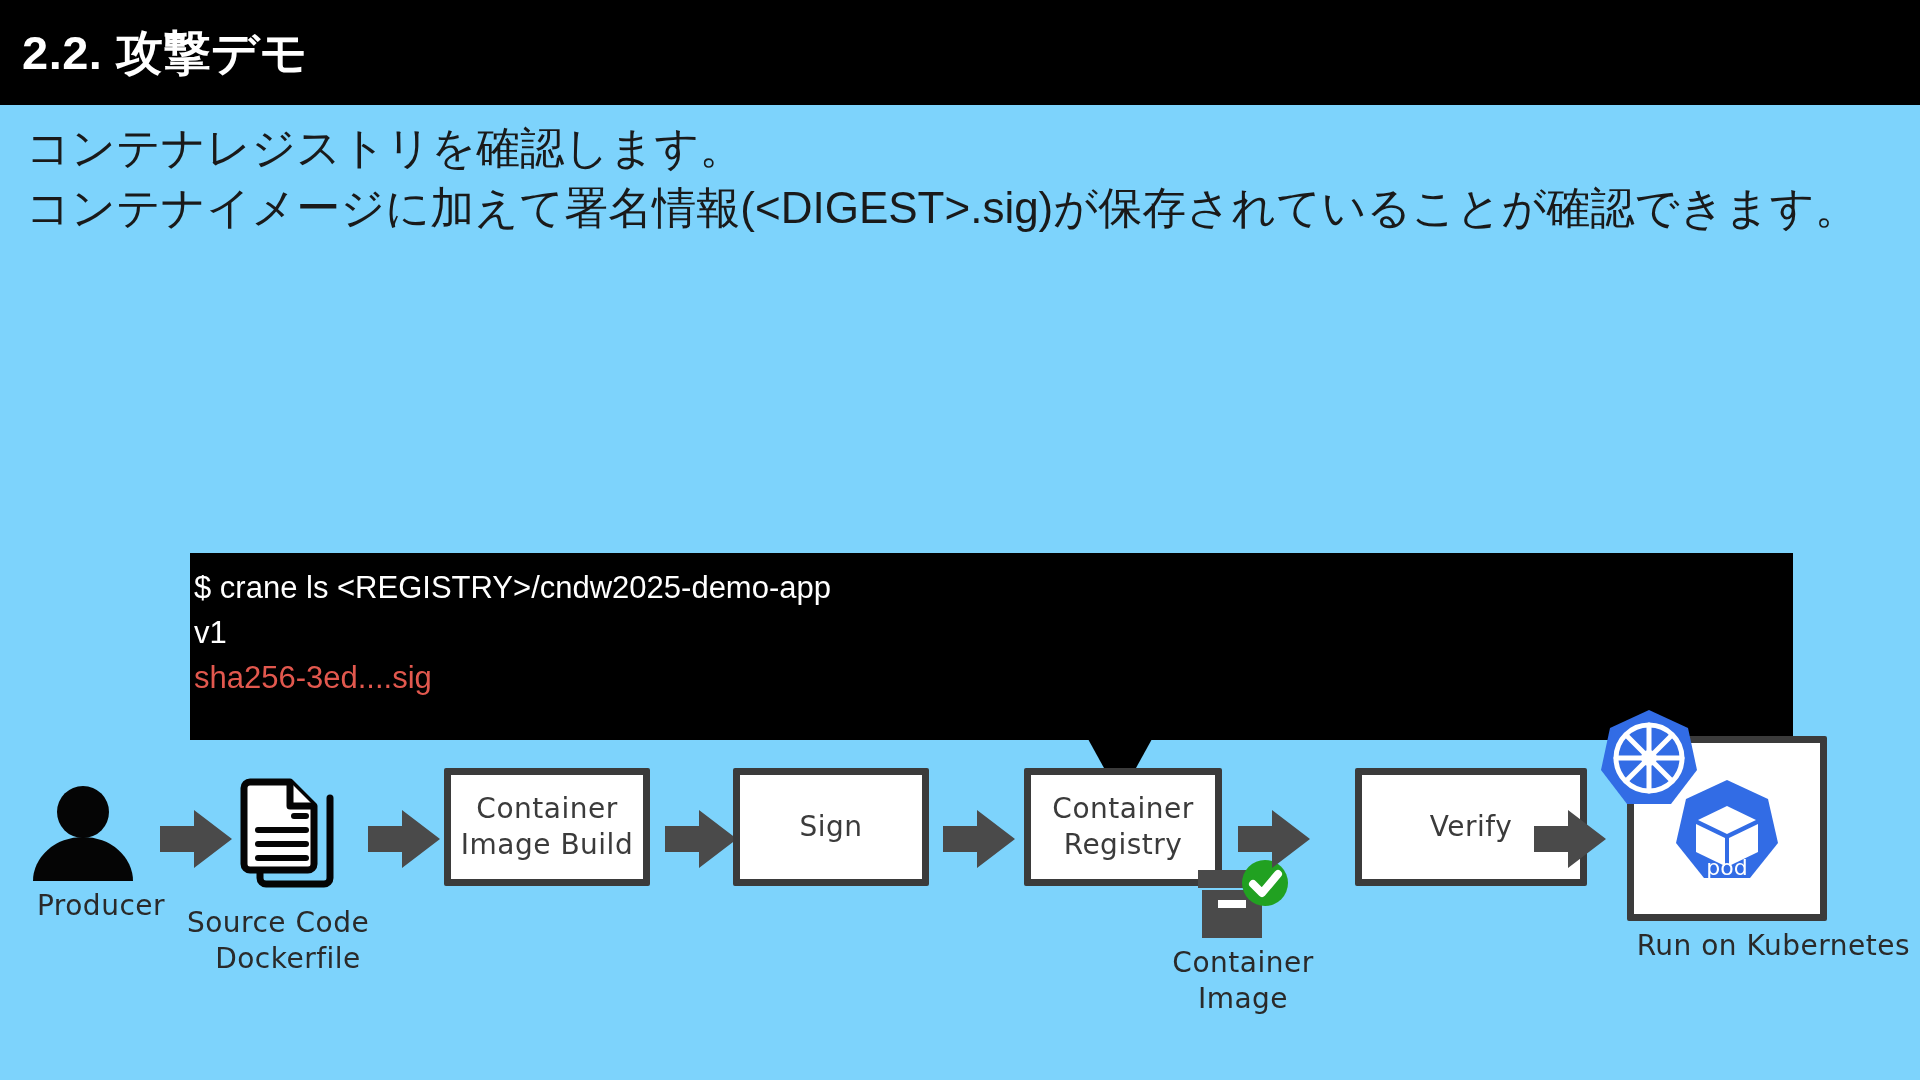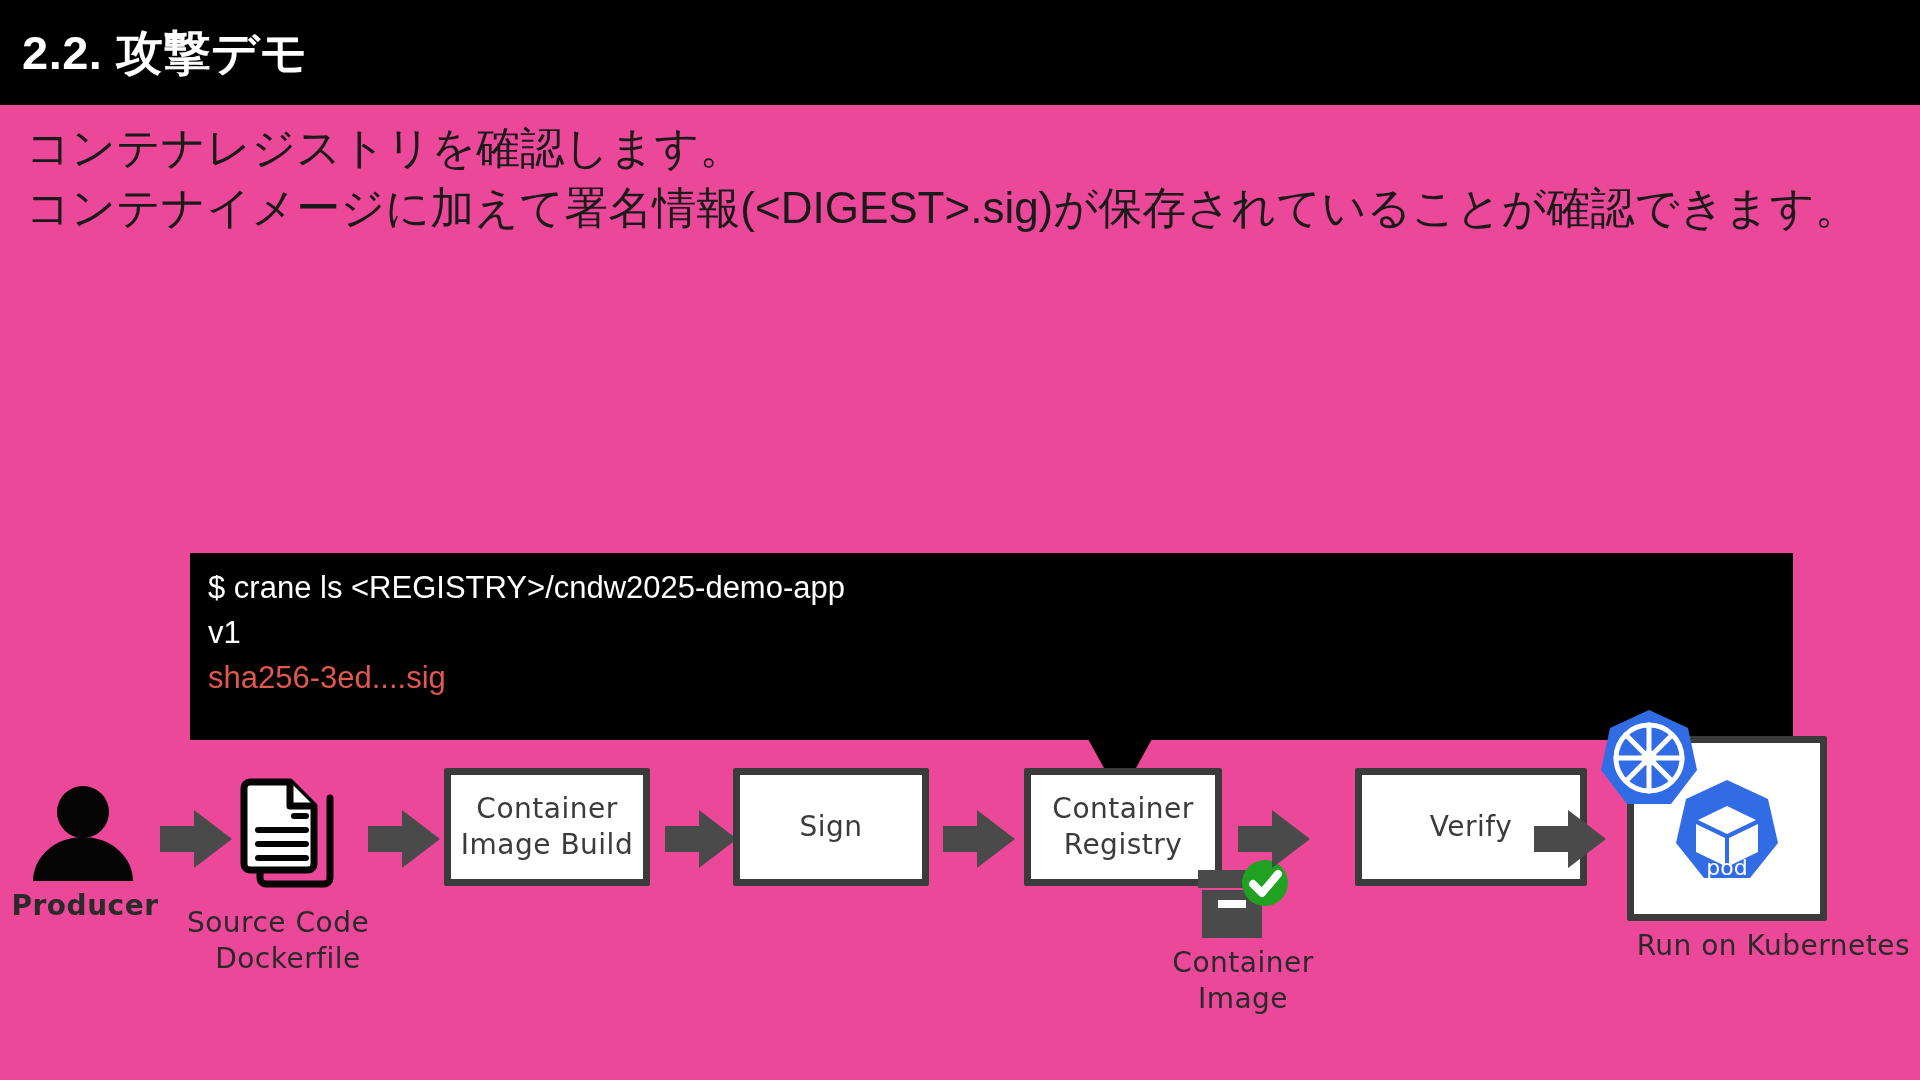--- a/index.html
+++ b/index.html
@@ -2,21 +2,21 @@
 <html><head>
 <meta charset="utf-8">
 <style>
   * { box-sizing: border-box; margin: 0; padding: 0; }
   html, body {
     width: 1920px; height: 1080px;
     background: #ffffff;
     font-family: "Liberation Sans", sans-serif;
     overflow: hidden;
   }
-  #slide { position: relative; width: 1920px; height: 1080px; background: #ec4899; }
+  #slide { position: relative; width: 1920px; height: 1080px; background: #7dd3fc; }
 
   
   .header-bar {
     position: absolute; left: 0; top: 0; width: 1920px; height: 105px;
     background: #000000;
   }
   .header-title {
     position: absolute; left: 22px; top: 50%;
     transform: translateY(-50%);
     color: #ffffff;
@@ -37,21 +37,21 @@
     font-family: "Liberation Sans", sans-serif;
     font-weight: 400;
   }
 
   
   .terminal {
     position: absolute;
     left: 190px; top: 553px;
     width: 1603px; height: 187px;
     background: #000000;
-    padding: 12px 18px 0 18px;
+    padding: 12px 18px 0 4px;
   }
   .term-line {
     font-family: "Liberation Sans", sans-serif;
     font-size: 31px;
     line-height: 45px;
     color: #ffffff;
     white-space: pre;
   }
   .term-line.sig { color: #e2584e; }
 
@@ -133,21 +133,21 @@
   <div class="term-pointer"></div>
 
   <div class="diagram">
 
     <div class="node" style="left:28px; top:6px;">
       <svg width="110" height="95" viewBox="0 0 110 95">
         <circle cx="55" cy="26" r="26" fill="#050505"></circle>
         <path d="M5 95 A50 44 0 0 1 105 95 Z" fill="#050505"></path>
       </svg>
     </div>
-    <div class="caption" style="left:0px; top:108px; width:170px;font-weight:bold;">Producer</div>
+    <div class="caption" style="left:16px; top:108px; width:170px;">Producer</div>
 
     <div class="arrow" style="left:160px; top:28px;">
       <svg width="72" height="62" viewBox="0 0 72 62">
         <path d="M0 18 L34 18 L34 2 L72 31 L34 60 L34 44 L0 44 Z" fill="#4a4a4a"></path>
       </svg>
     </div>
 
     <div class="node" style="left:238px; top:-2px;">
       <svg width="100" height="108" viewBox="0 0 100 108">
         <path d="M22 24 L22 100 A6 6 0 0 0 28 106 L86 106 A6 6 0 0 0 92 100 L92 20" fill="none" stroke="#050505" stroke-width="7" stroke-linecap="round"></path>

